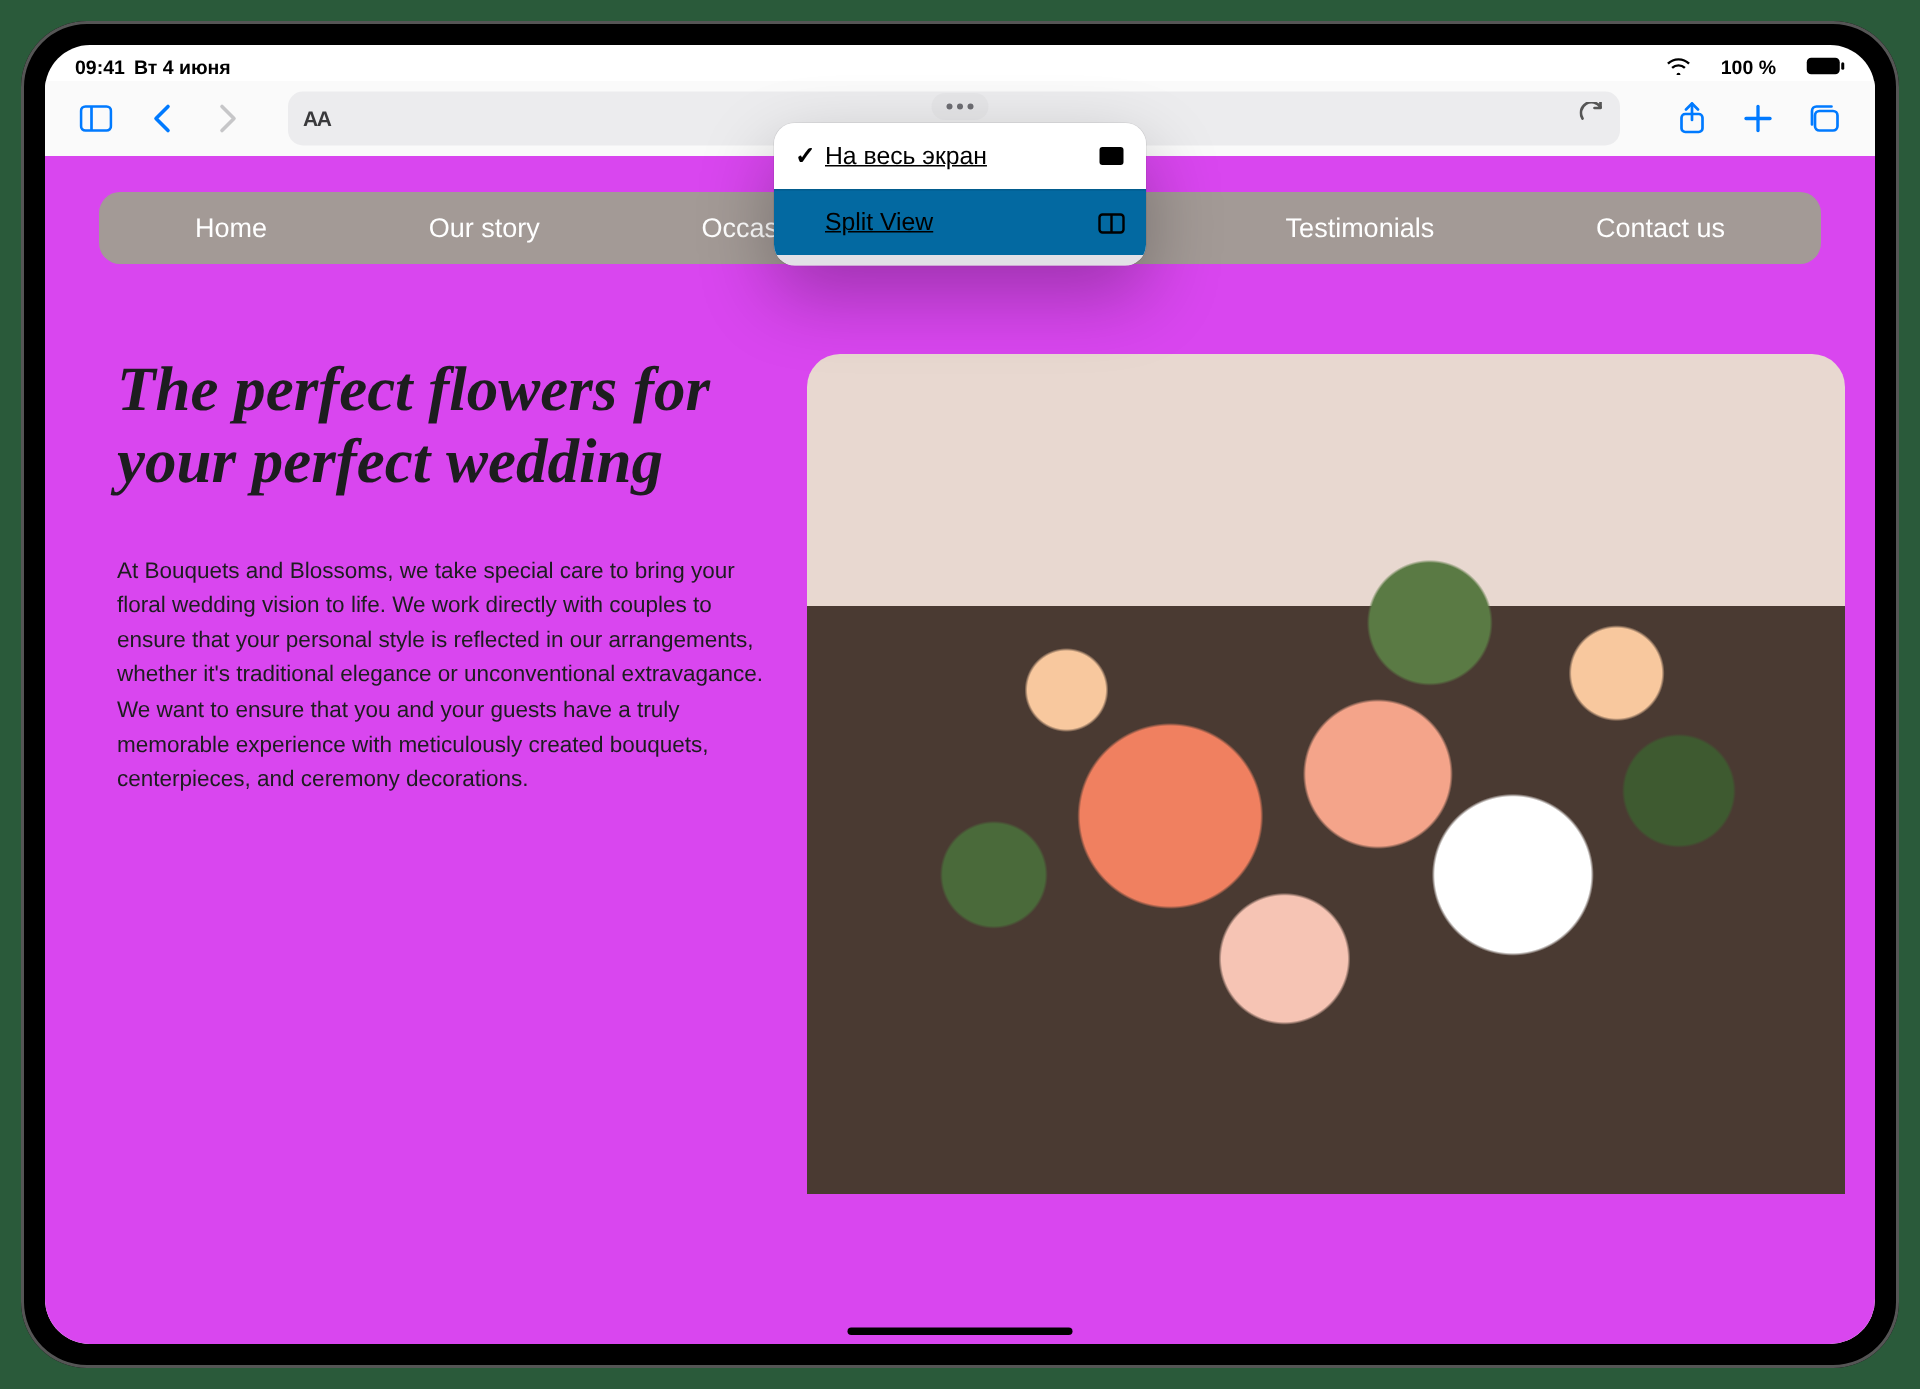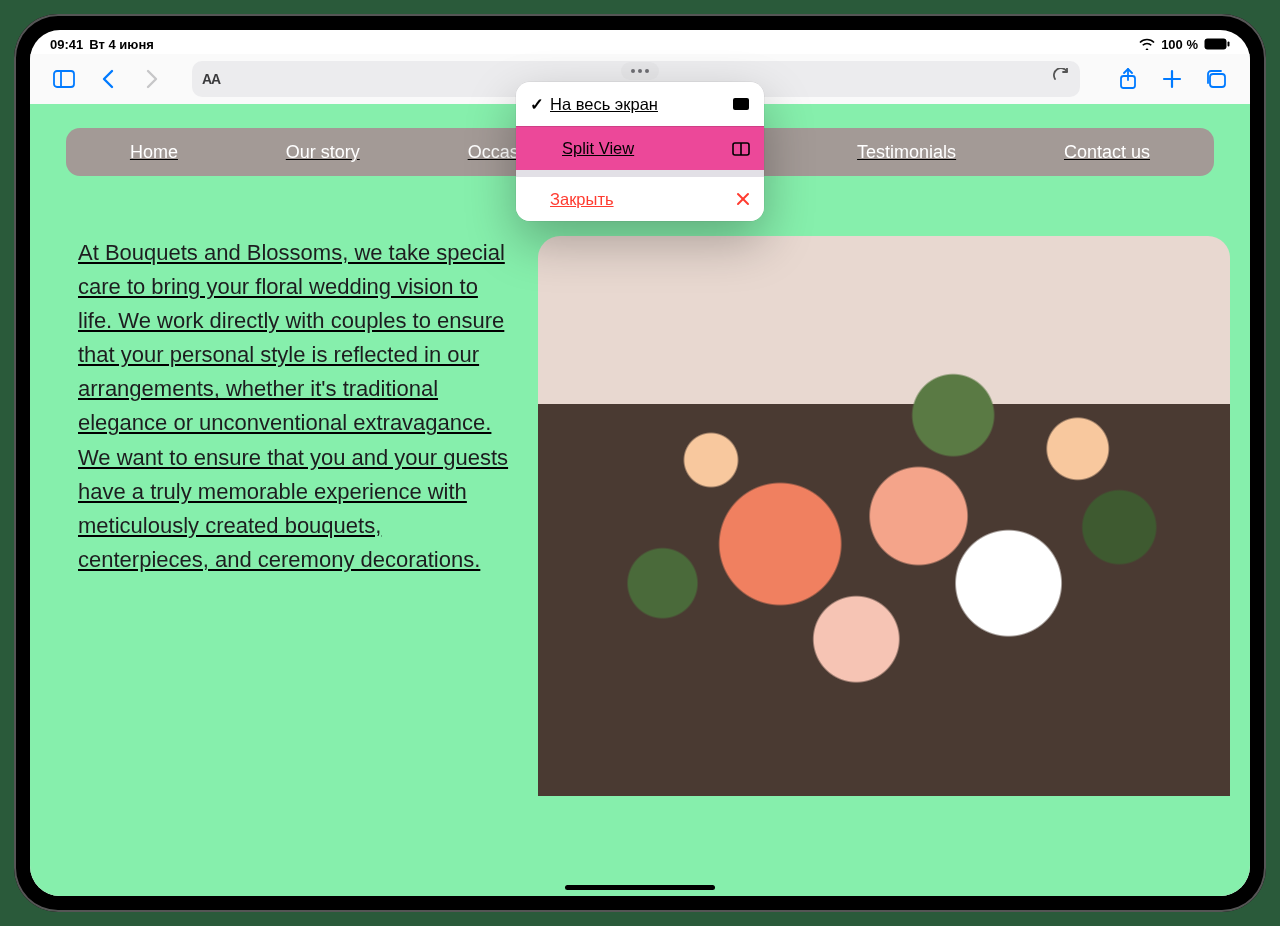--- a/index.html
+++ b/index.html
@@ -13,21 +13,21 @@
   .screen {
     width: 100%; height: 100%; background: #fff; border-radius: 30px; overflow: hidden; position: relative;
   }
 
   
   .statusbar {
     height: 24px; display:flex; align-items:center; justify-content:space-between;
     padding: 4px 20px 0 20px; font-size: 13px; font-weight:600; color:#000;
   }
   .status-left { display:flex; gap:6px; align-items:flex-start; }
-  .status-right { display:flex; gap:6px; align-items:center;justify-content:center; }
+  .status-right { display:flex; gap:20px; align-items:center;justify-content:center; }
   .wifi-icon svg, .battery-icon svg { display:block; }
 
   
   .toolbar {
     height: 50px; display:flex; align-items:center; padding: 0 14px; gap: 4px;
     background:#fafafa;
     justify-content:flex-end;
   }
   .tb-btn {
     width:40px; height:40px; display:flex; align-items:center; justify-content:center;
@@ -47,36 +47,36 @@
     position:absolute; left:50%; top:32px; transform:translateX(-50%);
     width:38px; height:18px; background:#e6e6e8; border-radius:12px;
     display:flex; align-items:center; justify-content:center; gap:3px;
     z-index:5;
   }
   .mt-pill .dot { width:4px; height:4px; border-radius:50%; background:#6e6e73;}
 
   
   .page {
     position:absolute; top:74px; left:0; right:0; bottom:0;
-    background:#86efac; overflow:hidden;text-decoration:underline;
+    background:#d946ef; overflow:hidden;
   }
   .site-nav {
     margin:24px 36px 0 36px; height:48px; background:#a39a96; border-radius:14px;
     display:flex; align-items:center; justify-content:space-around; padding:0 10px;
   }
   .site-nav a {
     color:#fff; font-size:18px; font-weight:500; text-decoration:none; cursor:pointer;
   }
   .hero { display:flex; padding: 60px 0 0 48px; gap:20px; }
   .hero-text { width:440px; }
   .hero h1 {
     font-family: Georgia, "Times New Roman", serif; font-style:italic; font-weight:700;
     font-size:42px; line-height:1.15; color:#1d1d1f; margin-bottom:36px;
   }
-  .hero p { font-size:22px; line-height:1.55; color:#1d1d1f; margin-bottom:48px;}
+  .hero p { font-size:15px; line-height:1.55; color:#1d1d1f; margin-bottom:48px;}
   .cta {
     display:inline-block; background:#f6a084; color:#fff; font-weight:700;
     font-size:20px; padding:16px 28px; border-radius:14px; cursor:pointer; border:none;
   }
   .hero-img {
     flex:1; height:560px; margin-right:20px;
     border-radius:22px 22px 0 0;
     background:
       radial-gradient(circle at 35% 55%, #f08060 0 60px, transparent 62px),
       radial-gradient(circle at 55% 50%, #f4a48a 0 48px, transparent 50px),
@@ -98,21 +98,21 @@
     z-index:20;
   }
   .pop-item {
     display:flex; align-items:center; height:44px; padding:0 14px; font-size:16.5px;
     cursor:pointer; background:#fff;
   }
   .pop-item + .pop-item { border-top:0.5px solid rgba(0,0,0,.12);}
   .pop-item .check { width:20px; color:#000; font-weight:700;}
   .pop-item .lbl { flex:1; color:#000;text-decoration:underline; }
   .pop-item .ic { width:22px; display:flex; justify-content:flex-end; }
-  .pop-item.alt { background:#ec4899;gap:12px; }
+  .pop-item.alt { background:#0369a1; }
   .pop-divider { height:7px; background:#e2e0e6; }
   .pop-item.close .lbl { color:#ff3b30; }
   .pop-item.close .ic { color:#ff3b30; }
 
   
   .home-ind {
     position:absolute; bottom:6px; left:50%; transform:translateX(-50%);
     width:150px; height:5px; background:#000; border-radius:3px; z-index:2;
   }
 </style>
@@ -204,20 +204,21 @@
       <nav class="site-nav">
         <a>Home</a>
         <a>Our story</a>
         <a>Occasions</a>
         <a>Workshops</a>
         <a>Testimonials</a>
         <a>Contact us</a>
       </nav>
       <div class="hero">
         <div class="hero-text">
+          <h1>The perfect flowers for your perfect wedding</h1>
           <p>At Bouquets and Blossoms, we take special care to bring your floral wedding vision to life. We work directly with couples to ensure that your personal style is reflected in our arrangements, whether it's traditional elegance or unconventional extravagance. We want to ensure that you and your guests have a truly memorable experience with meticulously created bouquets, centerpieces, and ceremony decorations.</p>
         </div>
         <div class="hero-img"></div>
       </div>
     </div>
 
     <div class="popover">
       <div class="pop-item">
         <span class="check">✓</span>
         <span class="lbl">На весь экран</span>
@@ -231,27 +232,17 @@
         <span class="check"></span>
         <span class="lbl">Split View</span>
         <span class="ic">
           <svg width="18" height="14" viewBox="0 0 18 14">
               <rect x="1" y="1" width="16" height="12" rx="2" fill="none" stroke="#000" stroke-width="1.6"></rect>
               <line x1="9" y1="1" x2="9" y2="13" stroke="#000" stroke-width="1.6"></line>
             </svg>
         </span>
       </div>
       <div class="pop-divider"></div>
-      <div class="pop-item close">
-        <span class="check"></span>
-        <span class="lbl">Закрыть</span>
-        <span class="ic">
-          <svg width="14" height="14" viewBox="0 0 14 14">
-              <line x1="2" y1="2" x2="12" y2="12" stroke="#ff3b30" stroke-width="2" stroke-linecap="round"></line>
-              <line x1="12" y1="2" x2="2" y2="12" stroke="#ff3b30" stroke-width="2" stroke-linecap="round"></line>
-            </svg>
-        </span>
-      </div>
     </div>
 
     <div class="home-ind"></div>
   </div>
 </div>
 
 </body></html>

